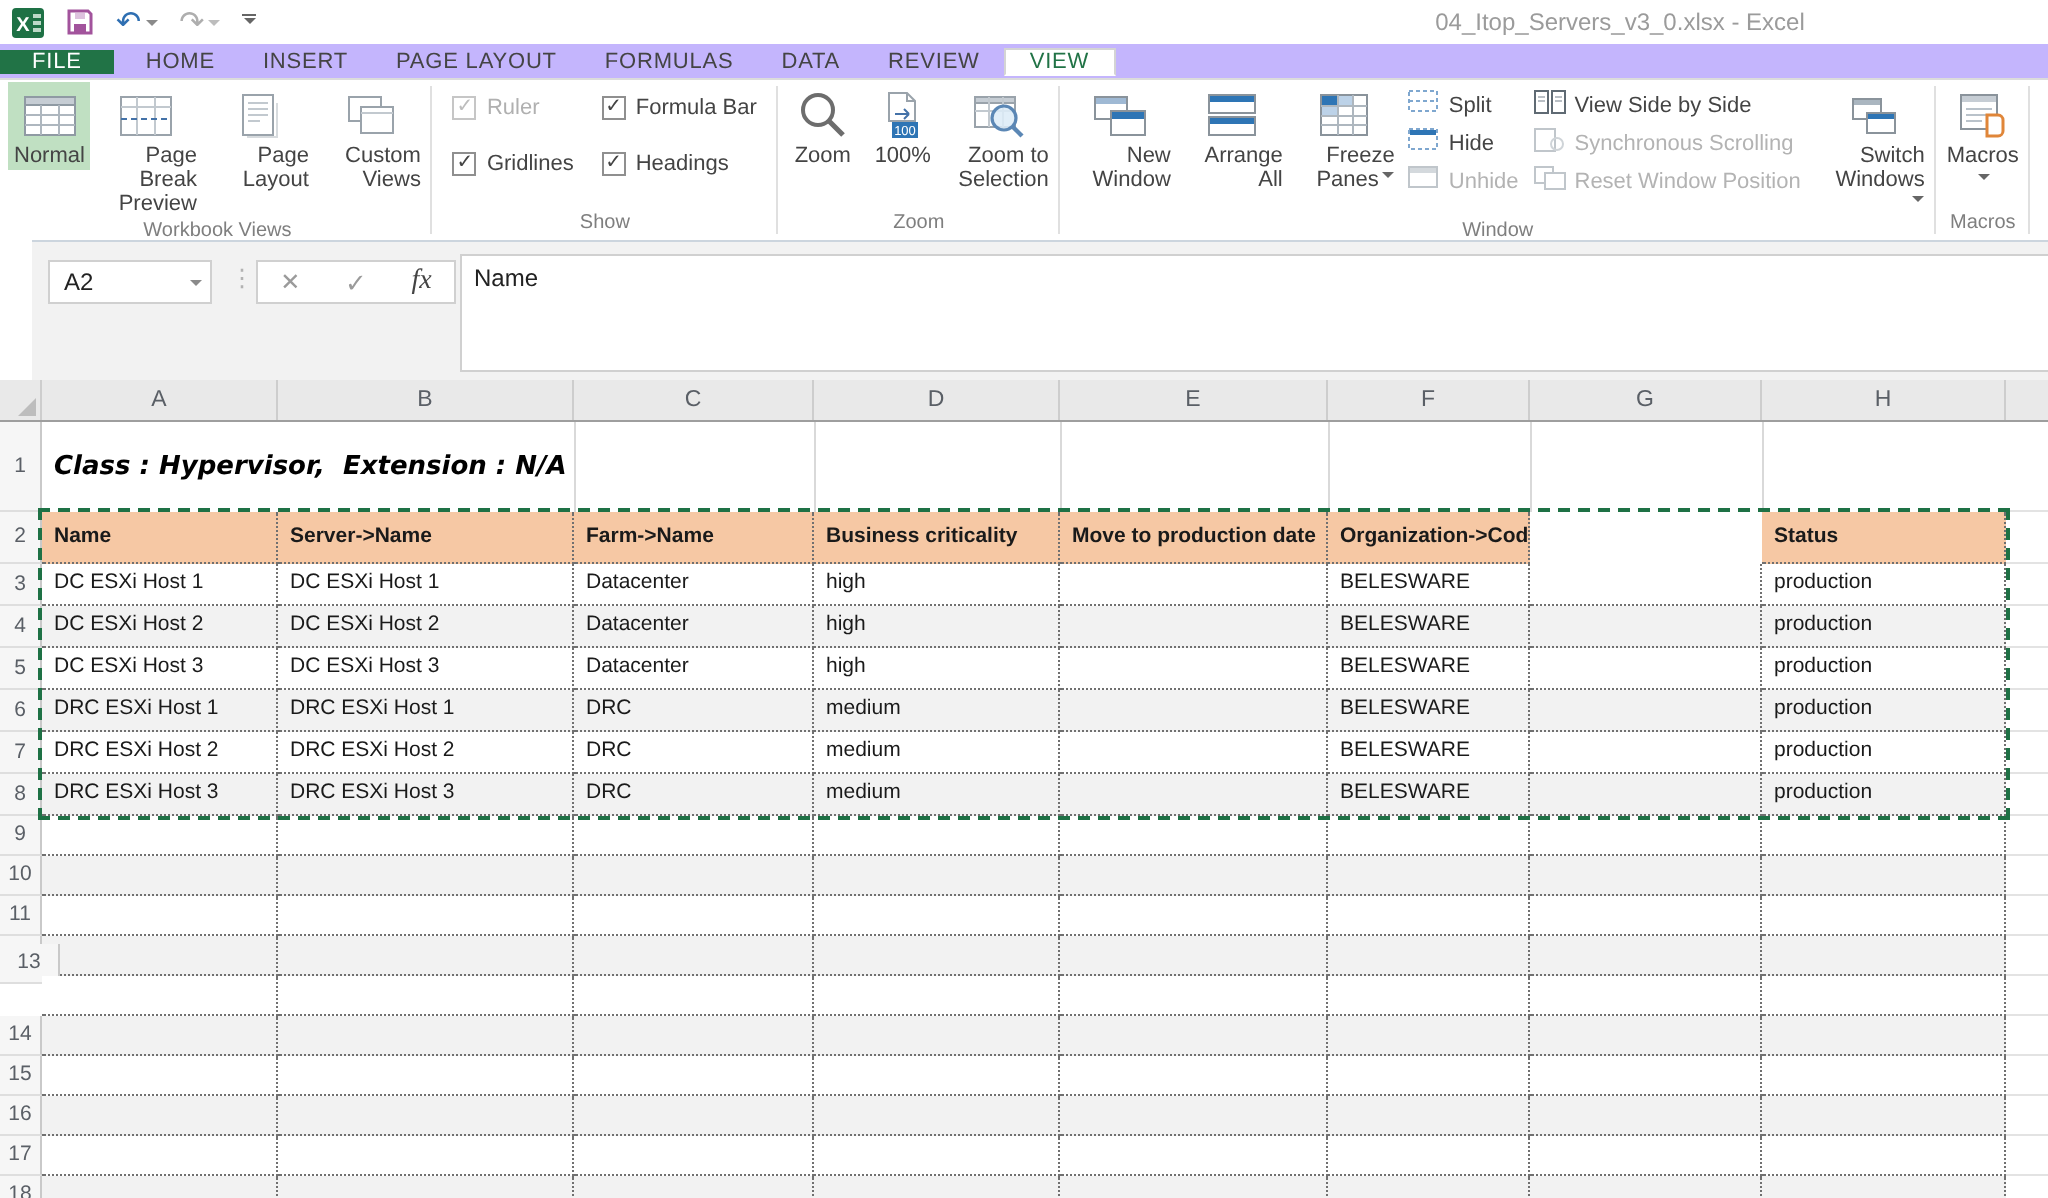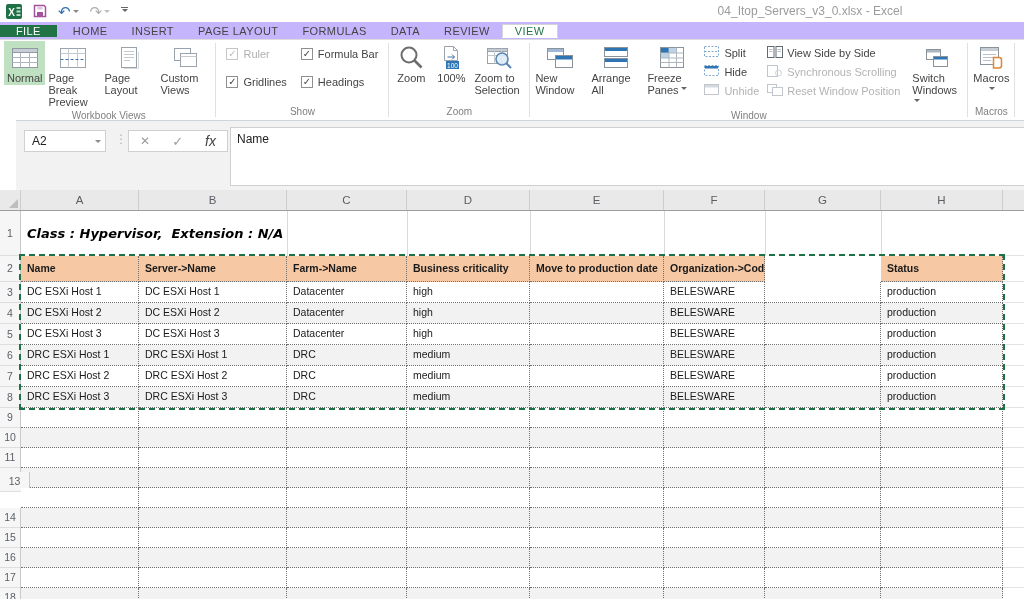--- a/index.html
+++ b/index.html
@@ -28,21 +28,21 @@
 
   
   .ribbon { height:80px; display:flex; align-items:stretch; background:#fff; padding-left:2px; }
   .rgroup { display:flex; flex-direction:column; }
   .rcontent { flex:1; display:flex; align-items:flex-start; padding:1px 2px 0 2px; }
   .glabel { text-align:center; font-size:10px; color:#7f7f7f; padding:1px 4px 3px; white-space:nowrap; }
   .gsep { width:1px; background:#e0e0e0; margin:3px 0; }
   .gsep.inner { background:#ebebeb; margin:3px 2px; }
 
   .bigbtn { display:flex; flex-direction:column; align-items:center; font-size:11px; color:#444;
-            text-align:left; padding:2px 3px 1px; min-width:40px; max-width:56px; cursor:default; }
+            text-align:right; padding:2px 3px 1px; min-width:40px; max-width:56px; cursor:default; }
   .bigbtn .bicon { height:29px; display:flex; align-items:center; justify-content:center; }
   .bigbtn .blabel { line-height:12px; }
   .bigbtn.selected { background:#c0e0c2; }
   .arr { width:0; height:0; border:3px solid transparent; border-top-color:#666; display:inline-block; margin-left:2px; vertical-align:1px; }
 
   .show-grid { display:grid; grid-auto-flow:column; grid-template-rows:22px 22px; grid-template-columns:auto auto;
                column-gap:14px; row-gap:6px; padding:8px 10px 0 10px; align-content:start; }
   .chkrow { display:flex; align-items:center; gap:5px; font-size:11px; color:#444; white-space:nowrap; }
   .chk { width:12px; height:12px; border:1px solid #8f8f8f; background:#fff; font-size:10px; line-height:10px;
          color:#444; text-align:center; }
@@ -56,21 +56,21 @@
   
   .fbar { position:absolute; left:0; top:120px; width:1024px; height:70px; background:#f2f2f2; border-top:1px solid #ccd5de;margin-left:16px; }
   .namebox { position:absolute; left:8px; top:9px; width:82px; height:22px; background:#fff; border:1px solid #d0d0d0;
              font-size:12px; color:#222; display:flex; align-items:center; padding:0 4px 0 7px; }
   .namebox .ddt { margin-left:auto; }
   .fdots { position:absolute; left:99px; top:11px; color:#b2b2b2; font-size:12px; }
   .fxbox { position:absolute; left:112px; top:9px; width:100px; height:22px; background:#fff; border:1px solid #d0d0d0;
            display:flex; align-items:center; justify-content:space-around; }
   .fxbox .fx-x { color:#9b9b9b; font-size:12px; }
   .fxbox .fx-check { color:#9b9b9b; font-size:13px; }
-  .fxbox .fx-fx { font-family:Liberation Sans, sans-serif; font-style:italic; font-size:14px; color:#444; }
+  .fxbox .fx-fx { font-family:Liberation Serif, serif; font-style:italic; font-size:14px; color:#444; }
   .finput { position:absolute; left:214px; top:6px; width:810px; height:59px; background:#fff; border:1px solid #d0d0d0;
             border-right:none; font-size:12px; color:#222; padding:4px 6px; }
 
   
   #sheet { position:absolute; left:0; top:190px; width:1024px; height:409px; background:#fff; overflow:hidden; }
   .colstrip { position:absolute; background:#e9e9e9; border-bottom:1px solid #9e9e9e; }
   .corner { position:absolute; left:0; top:0; width:21px; height:20px; background:#e9e9e9; border-right:1px solid #cdcdcd; }
   .corner:after { content:""; position:absolute; right:2px; bottom:2px; width:0; height:0;
                   border-left:9px solid transparent; border-bottom:9px solid #bdbdbd; }
   .colhdr { position:absolute; height:20px; font-size:11.5px; color:#5a5f66; display:flex; align-items:center;

